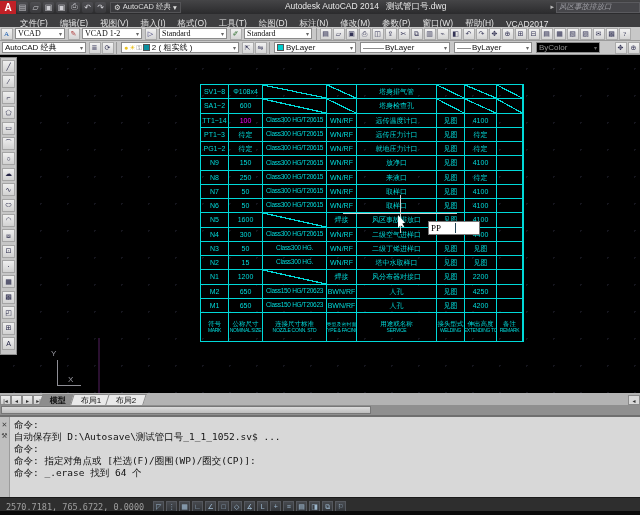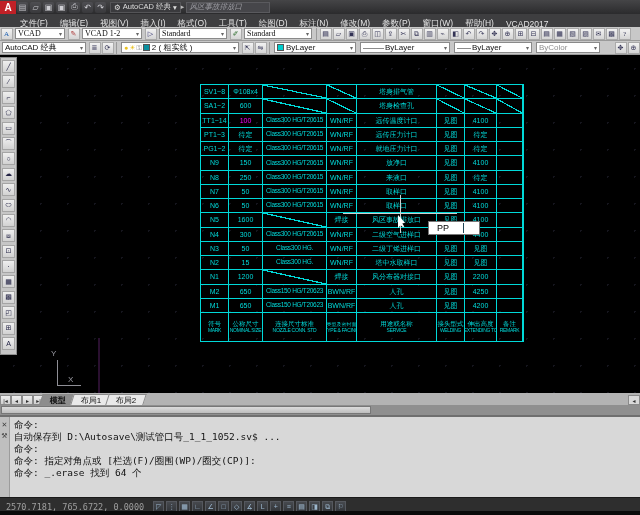--- a/index.html
+++ b/index.html
@@ -32,21 +32,21 @@
   #toolbar2 { top:27px;font-family:Liberation Serif, serif; }
   #toolbar3 { top:41px; }
   .combo { height:11px; background:#fff; border:1px solid #8a8a8a; font-size:8px; color:#111;
     display:flex; align-items:center; padding:0 2px; margin:0 2px; white-space:nowrap; overflow:hidden; }
   .combo .arrow { margin-left:auto; color:#666; font-size:6px; padding-left:3px; }
   .tb-icon { width:12px; height:12px; margin:0 0.5px; background:linear-gradient(#f2f2f2,#d5d5d5);
     border:1px solid #aaa; font-size:7px; color:#335; display:flex; align-items:center; justify-content:center; }
   .sep { width:1px; height:12px; background:#9a9a9a; margin:0 2px; }
   .chip { width:7px; height:7px; display:inline-block; margin-right:2px; border:1px solid #555; }
   .mini { font-size:7px; margin-right:1px; }
-  .disabled { color:#8f8f8f; background:#ffffff; }
+  .disabled { color:#8f8f8f; background:#000000; }
 
   
   #canvas { left:0; top:55px; width:640px; height:338px; background:#000; overflow:hidden;
     background-image:radial-gradient(circle, #15151d 1px, transparent 1px); background-size:27px 27px; }
   #draw-toolbar { left:0; top:2px; width:17px; height:298px; background:#c6c6c6; border:1px solid #8f8f8f;
     display:flex; flex-direction:column; align-items:center; padding-top:2px; }
   .dt-icon { width:13px; height:13px; margin-bottom:2.4px; background:linear-gradient(#efefef,#d2d2d2);
     border:1px solid #a5a5a5; font-size:7px; color:#224; display:flex; align-items:center; justify-content:center; }
 
   
@@ -58,21 +58,21 @@
   .hcell { flex-direction:column; justify-content:center; gap:1px; border-bottom:none; }
   .hcell .zh { font-size:6.5px; } .hcell .en { font-size:5px; letter-spacing:-0.3px; }
   .diag { background:linear-gradient(to top right, transparent calc(50% - 0.6px), var(--tb) calc(50% - 0.6px),
     var(--tb) calc(50% + 0.6px), transparent calc(50% + 0.6px)); }
 
   
   .xline { background:#cfcfcf; }
   #cursor-arrow { width:9px; height:13px; background:#fff;
     clip-path:polygon(0 0, 0 100%, 30% 78%, 55% 95%, 70% 88%, 48% 66%, 78% 60%); filter:drop-shadow(0 0 1px #000); }
   #dyn-input { width:52px; height:14px; background:#fff; border:1px solid #777; color:#000;
-    font-size:9px; display:flex; align-items:center; padding-left:8px; }
+    font-size:9px; display:flex; align-items:center; padding-left:2px;font-family:Liberation Serif, serif; }
   #dyn-input .caret { width:1px; height:10px; background:#245; margin-left:14px; }
 
   
   .ucs-line { background:#8f8f96; }
   .ucs-label { color:#9a9aa2; font-size:8px; }
   #stray-line { background:#2a1030; }
 
   
   #tabbar { left:0; top:393px; width:640px; height:12px; background:#b3b3b3; display:flex; align-items:flex-end; }
   .nav-btn { width:11px; height:10px; background:linear-gradient(#efefef,#cfcfcf); border:1px solid #8a8a8a;
@@ -125,20 +125,21 @@
         <div class="qa-icon">▣</div>
         <div class="qa-icon">⎙</div>
         <div class="qa-icon">↶</div>
         <div class="qa-icon">↷</div>
       </div>
     <div class="ws-combo">
       <span>⚙</span>
       <span>AutoCAD 经典</span>
       <span class="arrow">▾</span>
     </div>
+    <div id="title-text">Autodesk AutoCAD 2014   测试管口号.dwg</div>
     <span style="color:#bbb;font-size:7px;margin-right:2px;">▸</span>
     <div id="search-box">风区事故排放口</div>
   </div>
 
   <div id="menubar" class="abs">
       <div class="menu-item">文件(F)</div>
       <div class="menu-item">编辑(E)</div>
       <div class="menu-item">视图(V)</div>
       <div class="menu-item">插入(I)</div>
       <div class="menu-item">格式(O)</div>

